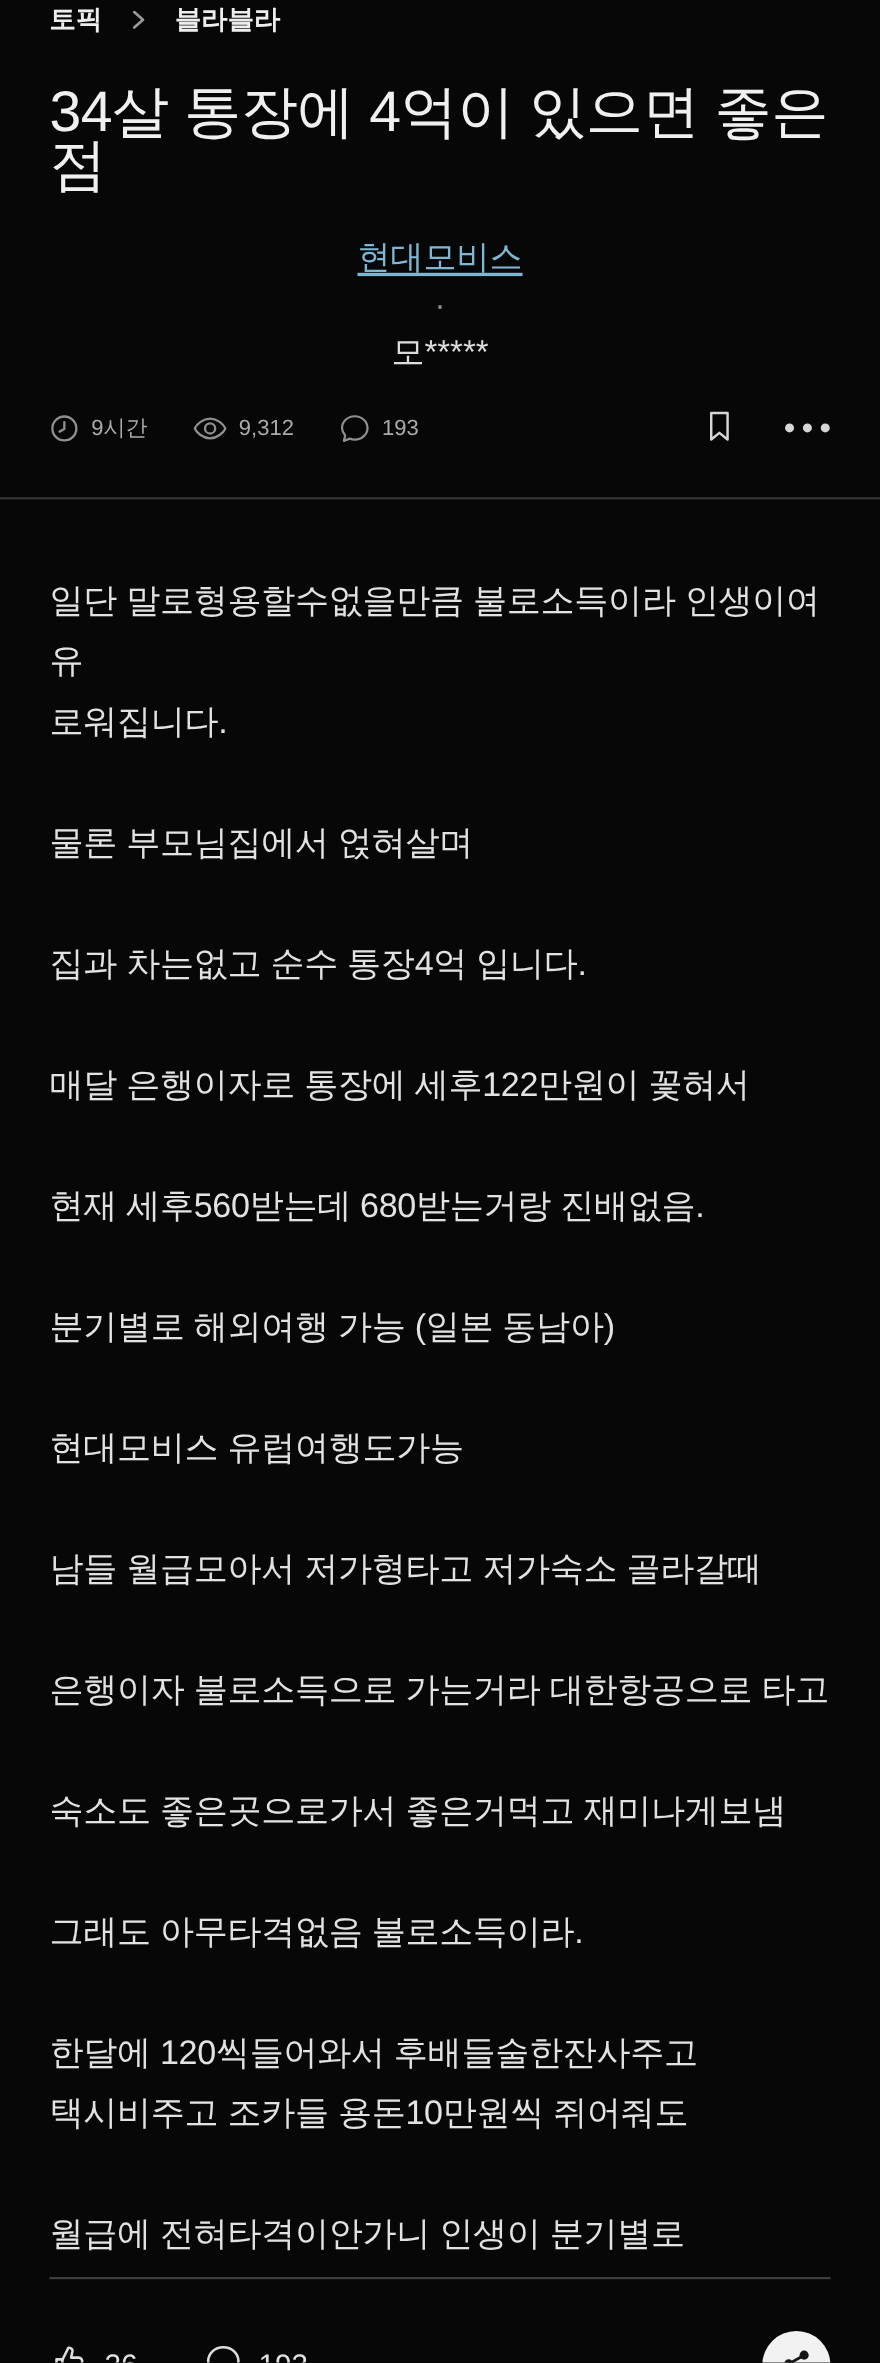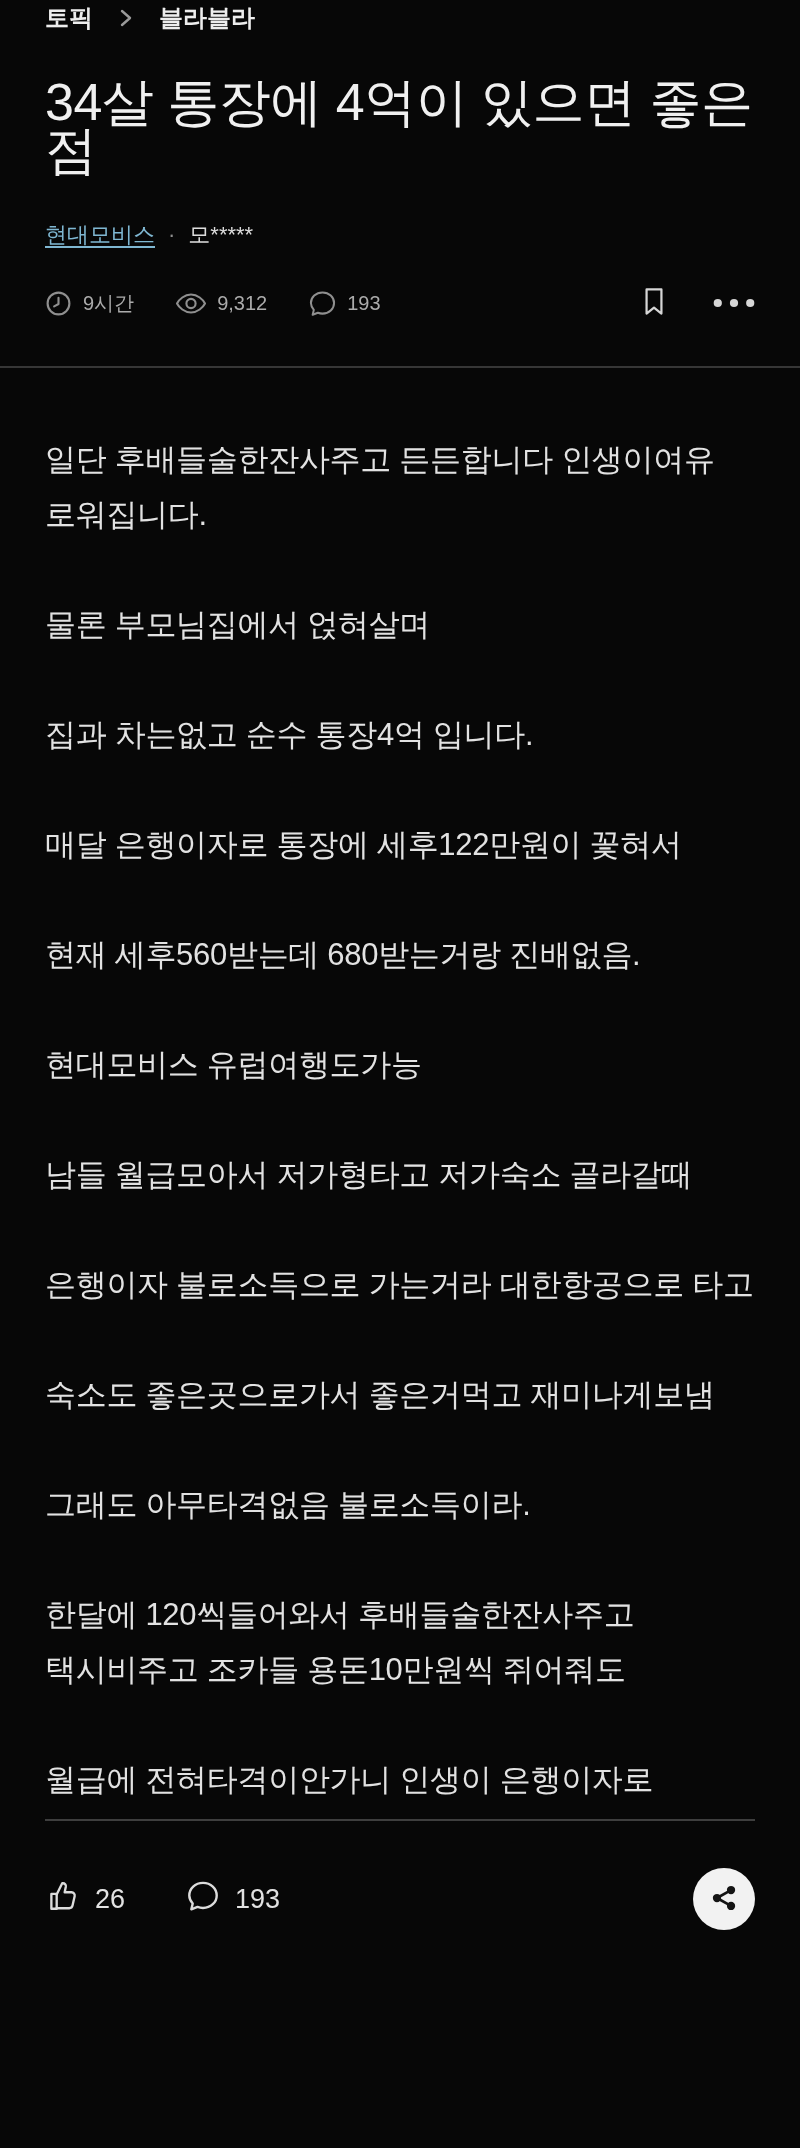--- a/index.html
+++ b/index.html
@@ -23,21 +23,21 @@
   
   .breadcrumb{display:flex;align-items:center;gap:26px;padding-top:4px;
     font-size:24px;font-weight:bold;color:#ededed;line-height:28px;}
   .breadcrumb .crumb{cursor:pointer;}
   .chev{display:block;}
   
   .post-title{margin-top:46px;font-size:52px;line-height:48px;font-weight:normal;
     color:var(--title-text);letter-spacing:-0.5px;}
   
   .author-row{margin-top:46px;display:flex;align-items:center;gap:13px;
-    font-size:22px;line-height:30px;}
+    font-size:30px;line-height:30px;flex-direction:column;}
   .company{color:var(--accent-company);text-decoration:underline;
     text-underline-offset:4px;cursor:pointer;}
   .sep{color:#8f8f8f;}
   .username{color:#dcdcdc;}
   
   .stats-row{margin-top:36px;display:flex;align-items:center;
     color:var(--muted-text);font-size:20px;line-height:30px;}
   .stat{display:flex;align-items:center;gap:11px;margin-right:42px;}
   .stat svg{display:block;}
   .stats-right{margin-left:auto;display:flex;align-items:center;gap:46px;}
@@ -126,34 +126,35 @@
             <circle cx="39" cy="5" r="4.3" fill="#d6d6d6"></circle>
           </svg>
         </span>
       </button>
     </span>
   </div>
 
   <div class="divider-top"></div>
 
   <div class="post-body">
-    <p>일단 후배들술한잔사주고 든든합니다 인생이여유
+    <p>일단 말로형용할수없을만큼 불로소득이라 인생이여유
 로워집니다.</p>
     <p>물론 부모님집에서 얹혀살며</p>
     <p>집과 차는없고 순수 통장4억 입니다.</p>
     <p>매달 은행이자로 통장에 세후122만원이 꽃혀서</p>
     <p>현재 세후560받는데 680받는거랑 진배없음.</p>
+    <p>분기별로 해외여행 가능 (일본 동남아)</p>
     <p>현대모비스 유럽여행도가능</p>
     <p>남들 월급모아서 저가형타고 저가숙소 골라갈때</p>
     <p>은행이자 불로소득으로 가는거라 대한항공으로 타고</p>
     <p>숙소도 좋은곳으로가서 좋은거먹고 재미나게보냄</p>
     <p>그래도 아무타격없음 불로소득이라.</p>
     <p>한달에 120씩들어와서 후배들술한잔사주고
 택시비주고 조카들 용돈10만원씩 쥐어줘도</p>
-    <p>월급에 전혀타격이안가니 인생이 은행이자로</p>
+    <p>월급에 전혀타격이안가니 인생이 분기별로</p>
   </div>
 
   <div class="divider-bottom"></div>
 
   <div class="footer-bar">
     <button class="footer-group">
       <span>
         <svg width="34" height="34" viewBox="0 0 32 32">
           <path d="M6 14 H11 V28 H6 Z" fill="none" stroke="#dcdcdc" stroke-width="2.2" stroke-linejoin="round"></path>
           <path d="M11 27.5 H22.8 C24.3 27.5 25.6 26.5 25.9 25 L27.9 16.2 C28.3 14.3 26.9 12.5 25 12.5 H18.5 L19.6 7.2 C19.9 5.5 18.6 4 16.9 4 H16.2 L11 14.5" fill="none" stroke="#dcdcdc" stroke-width="2.2" stroke-linecap="round" stroke-linejoin="round"></path>

